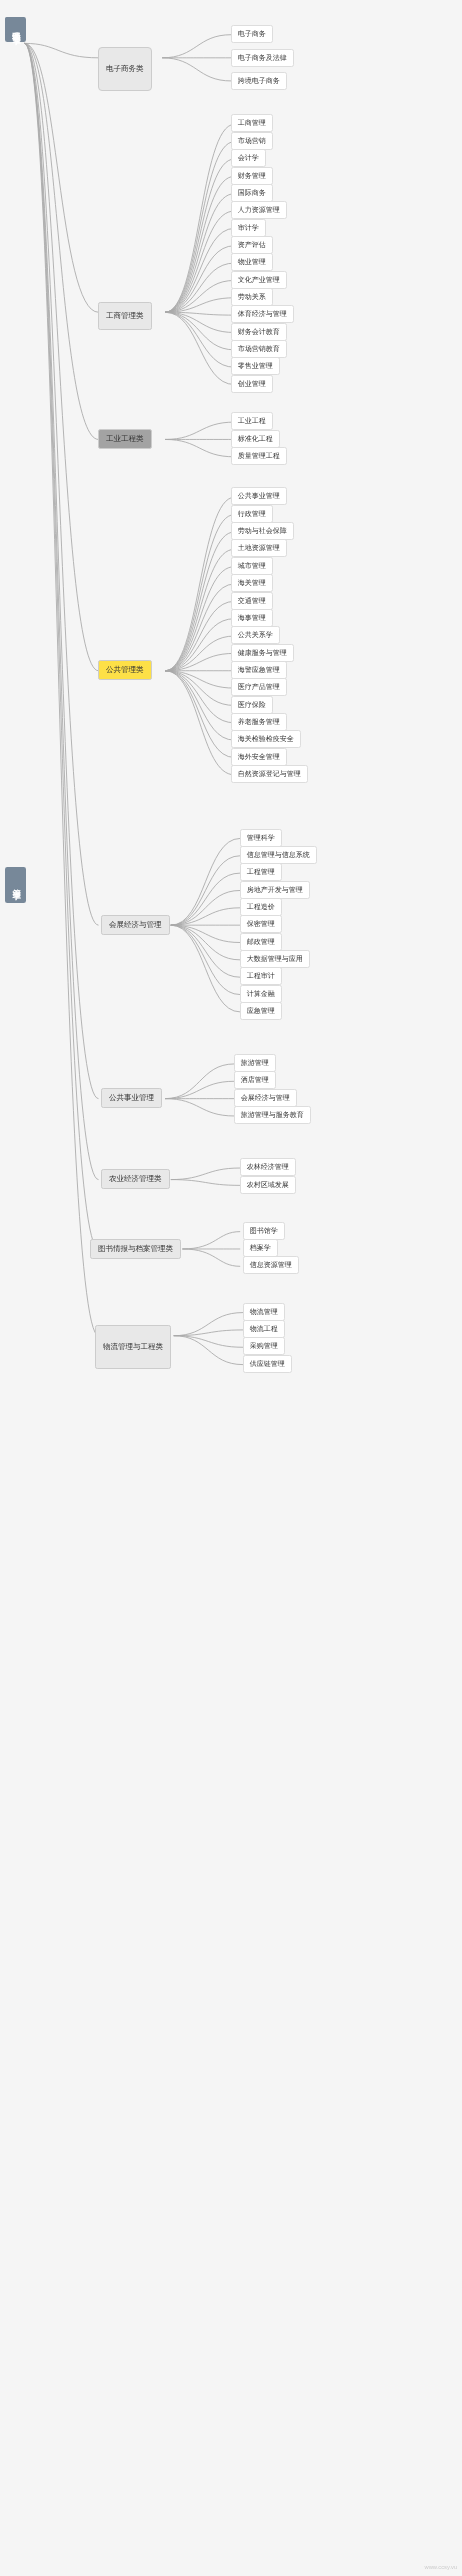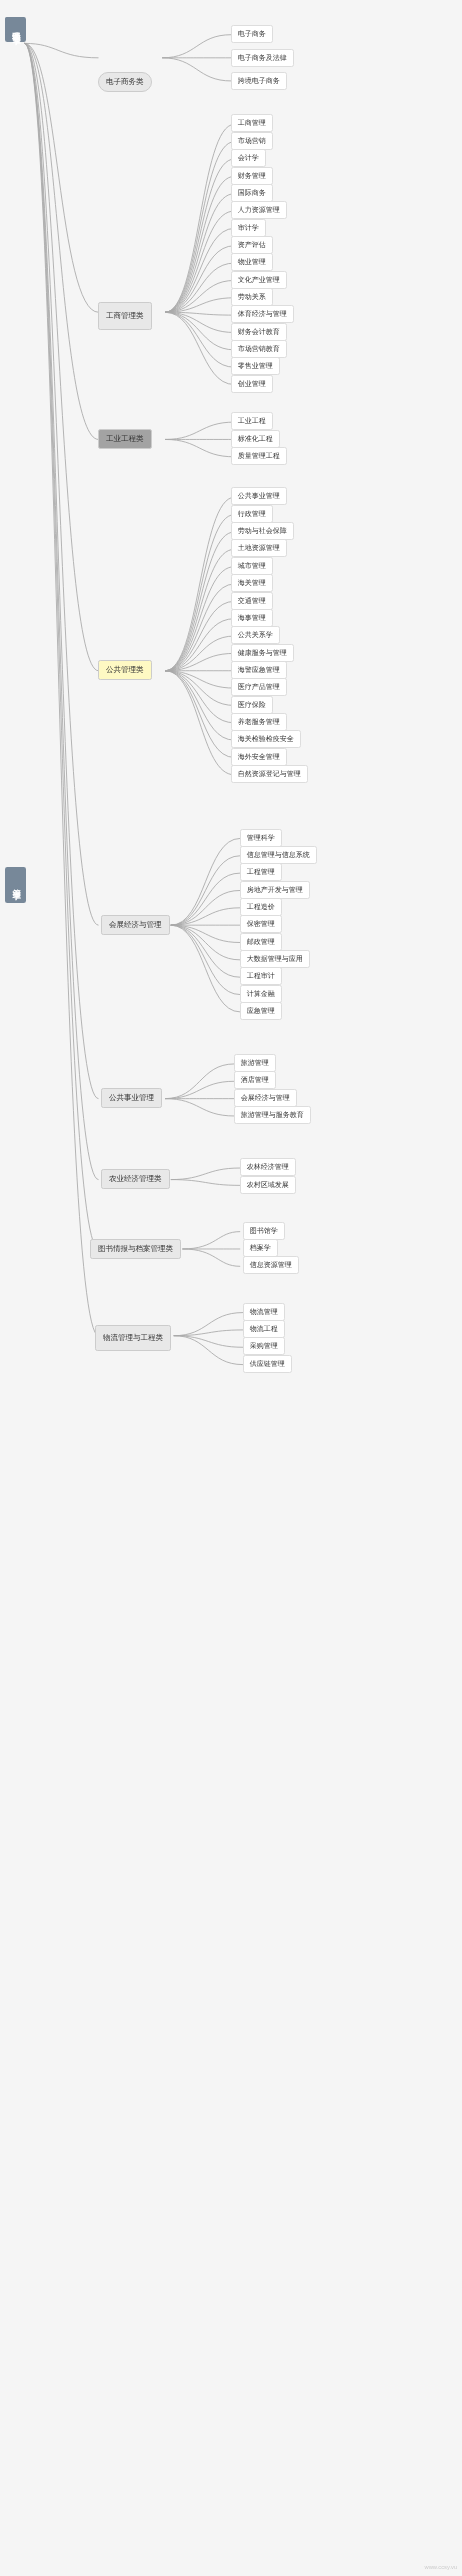--- a/index.html
+++ b/index.html
@@ -114,21 +114,21 @@
 
   </svg>
 
   <div style="position:absolute; left:4.6px; top:17.3px; background:#778899; color:white;
               writing-mode:vertical-rl; padding:10.4px 5.2px; border-radius:2.3px;
               font-size:8px; font-weight:bold; font-family:'Microsoft YaHei',sans-serif; letter-spacing:1.2px;">
     管理学
   </div>
 
   <div style="position:absolute; left:98px; top:47px; background:#e8e8e8; border:0.6px solid #ccc;
-              border-radius:10px; padding:4px 7px; font-size:7.5px; font-weight:500; font-family:'Microsoft YaHei',sans-serif;margin-top:25px;">
+              border-radius:4px; padding:16px 7px; font-size:7.5px; font-weight:500; font-family:'Microsoft YaHei',sans-serif;">
     电子商务类
   </div>
   <div style="position:absolute; left:231px; top:25.4px; background:white; border:0.6px solid #ddd;
               border-radius:2.3px; padding:2.9px 5.8px; font-size:7px; font-family:'Microsoft YaHei',sans-serif;">
     电子商务
   </div>
   <div style="position:absolute; left:231px; top:49px; background:white; border:0.6px solid #ddd;
               border-radius:2.3px; padding:2.9px 5.8px; font-size:7px; font-family:'Microsoft YaHei',sans-serif;">
     电子商务及法律
   </div>
@@ -178,21 +178,21 @@
               border-radius:2.3px; padding:4px 7px; font-size:7.5px; font-weight:500; font-family:'Microsoft YaHei',sans-serif;">
     工业工程类
   </div>
   <div style="position:absolute; left:231px; top:412px; background:white; border:0.6px solid #ddd;
               border-radius:2.3px; padding:2.9px 5.8px; font-size:7px; font-family:'Microsoft YaHei',sans-serif;">工业工程</div>
   <div style="position:absolute; left:231px; top:430px; background:white; border:0.6px solid #ddd;
               border-radius:2.3px; padding:2.9px 5.8px; font-size:7px; font-family:'Microsoft YaHei',sans-serif;">标准化工程</div>
   <div style="position:absolute; left:231px; top:447px; background:white; border:0.6px solid #ddd;
               border-radius:2.3px; padding:2.9px 5.8px; font-size:7px; font-family:'Microsoft YaHei',sans-serif;">质量管理工程</div>
 
-  <div style="position:absolute; left:98px; top:660px; background:#fef9c3; border:0.6px solid #ccc;
+  <div style="position:absolute; left:98px; top:660px; background:#fde047; border:0.6px solid #ccc;
               border-radius:2.3px; padding:4px 7px; font-size:7.5px; font-weight:500; font-family:'Microsoft YaHei',sans-serif;">
     公共管理类
   </div>
   <div style="position:absolute; left:231px; top:487px; background:white; border:0.6px solid #ddd;
               border-radius:2.3px; padding:2.9px 5.8px; font-size:7px; font-family:'Microsoft YaHei',sans-serif;">公共事业管理</div>
   <div style="position:absolute; left:231px; top:505px; background:white; border:0.6px solid #ddd;
               border-radius:2.3px; padding:2.9px 5.8px; font-size:7px; font-family:'Microsoft YaHei',sans-serif;">行政管理</div>
   <div style="position:absolute; left:231px; top:522px; background:white; border:0.6px solid #ddd;
               border-radius:2.3px; padding:2.9px 5.8px; font-size:7px; font-family:'Microsoft YaHei',sans-serif;">劳动与社会保障</div>
   <div style="position:absolute; left:231px; top:539px; background:white; border:0.6px solid #ddd;
@@ -284,21 +284,21 @@
     图书情报与档案管理类
   </div>
   <div style="position:absolute; left:243px; top:1222px; background:white; border:0.6px solid #ddd;
               border-radius:2.3px; padding:2.9px 5.8px; font-size:7px; font-family:'Microsoft YaHei',sans-serif;">图书馆学</div>
   <div style="position:absolute; left:243px; top:1239px; background:white; border:0.6px solid #ddd;
               border-radius:2.3px; padding:2.9px 5.8px; font-size:7px; font-family:'Microsoft YaHei',sans-serif;">档案学</div>
   <div style="position:absolute; left:243px; top:1256px; background:white; border:0.6px solid #ddd;
               border-radius:2.3px; padding:2.9px 5.8px; font-size:7px; font-family:'Microsoft YaHei',sans-serif;">信息资源管理</div>
 
   <div style="position:absolute; left:95px; top:1325px; background:#e8e8e8; border:0.6px solid #ccc;
-              border-radius:2.3px; padding:7px 7px; font-size:7.5px; font-weight:500; font-family:'Microsoft YaHei',sans-serif;">
+              border-radius:2.3px; padding:16px 7px; font-size:7.5px; font-weight:500; font-family:'Microsoft YaHei',sans-serif;">
     物流管理与工程类
   </div>
   <div style="position:absolute; left:243px; top:1303px; background:white; border:0.6px solid #ddd;
               border-radius:2.3px; padding:2.9px 5.8px; font-size:7px; font-family:'Microsoft YaHei',sans-serif;">物流管理</div>
   <div style="position:absolute; left:243px; top:1320px; background:white; border:0.6px solid #ddd;
               border-radius:2.3px; padding:2.9px 5.8px; font-size:7px; font-family:'Microsoft YaHei',sans-serif;">物流工程</div>
   <div style="position:absolute; left:243px; top:1337px; background:white; border:0.6px solid #ddd;
               border-radius:2.3px; padding:2.9px 5.8px; font-size:7px; font-family:'Microsoft YaHei',sans-serif;">采购管理</div>
   <div style="position:absolute; left:243px; top:1355px; background:white; border:0.6px solid #ddd;
               border-radius:2.3px; padding:2.9px 5.8px; font-size:7px; font-family:'Microsoft YaHei',sans-serif;">供应链管理</div>

